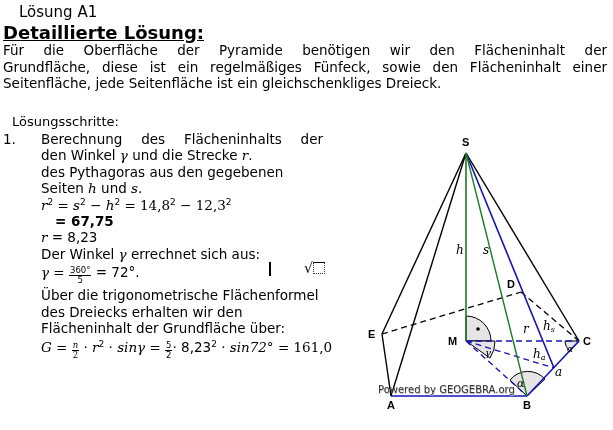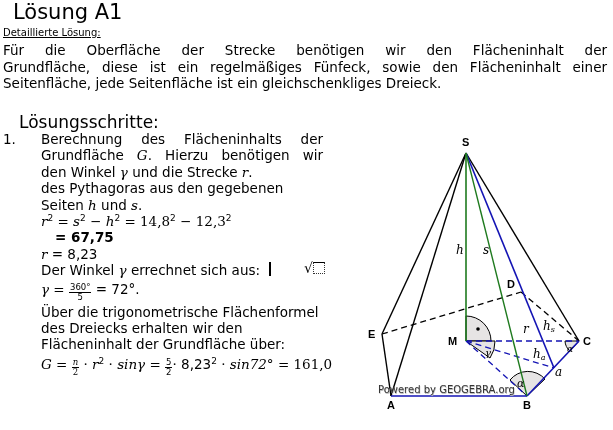--- a/index.html
+++ b/index.html
@@ -1,23 +1,23 @@
 <!DOCTYPE html>
 <html><head>
   <meta charset="utf-8">
   <style>
     html, body { margin: 0; padding: 0; background: #ffffff; }
     body { width: 613px; height: 430px; position: relative; overflow: hidden;
            font-family: "DejaVu Sans", sans-serif; color: #000; }
-    .title { position: absolute; left: 13px; top: 1px; font-size: 21px; line-height: 22px; }
-    .subtitle { position: absolute; left: 3px; top: 24px; font-size: 10px; text-decoration: underline; line-height: 17px; }
+    .title { position: absolute; left: 19px; top: 1px; font-size: 15px; line-height: 22px; }
+    .subtitle { position: absolute; left: 3px; top: 24px; font-size: 18px; text-decoration: underline; line-height: 17px; font-weight: bold; }
     .intro { position: absolute; left: 3px; top: 42px; width: 604px; font-size: 13.5px; line-height: 16.5px; text-align: justify; }
     .intro .ln { display: block; text-align: justify; text-align-last: justify; }
     .intro .ln.last { text-align-last: left; }
-    .steps-label { position: absolute; left: 19px; top: 114px; font-size: 17px; line-height: 16px; }
+    .steps-label { position: absolute; left: 12px; top: 114px; font-size: 13px; line-height: 16px; }
     .num { position: absolute; left: 3px; top: 131px; font-size: 13.5px; line-height: 16px; }
     .steps { position: absolute; left: 41px; top: 131px; width: 300px; font-size: 13.5px; line-height: 16.4px; }
     .steps .ln { display: block; white-space: nowrap; }
     .steps .just { text-align: justify; text-align-last: justify; width: 282px; }
     .m { font-family: "DejaVu Serif", serif; font-style: italic; }
     .ms { font-family: "DejaVu Serif", serif; }
     sup { font-size: 9px; line-height: 0; vertical-align: 5px; }
     .frac { display: inline-block; vertical-align: -6px; text-align: center; font-size: 8.5px; line-height: 9px; font-family: "DejaVu Sans", sans-serif; }
     .frac span { display: block; }
     .frac .top { border-bottom: 1px solid #000; padding: 0 1px; }
@@ -29,31 +29,30 @@
     svg.diagram { position: absolute; left: 355px; top: 130px; }
     .powered { position: absolute; left: 378px; top: 384px; font-size: 10px; color: #333; text-shadow: 0.5px 0.5px 0 #bbb; }
   </style>
 </head>
 <body>
 
 <div class="title">Lösung A1</div>
 <div class="subtitle">Detaillierte Lösung:</div>
 
 <div class="intro">
-  <span class="ln">Für die Oberfläche der Strecke benötigen wir den Flächeninhalt der</span>
+  <span class="ln">Für die Oberfläche der Pyramide benötigen wir den Flächeninhalt der</span>
   <span class="ln">Grundfläche, diese ist ein regelmäßiges Fünfeck, sowie den Flächeninhalt einer</span>
   <span class="ln last">Seitenfläche, jede Seitenfläche ist ein gleichschenkliges Dreieck.</span>
 </div>
 
 <div class="steps-label">Lösungsschritte:</div>
 <div class="num">1.</div>
 
 <div class="steps">
   <span class="ln just">Berechnung des Flächeninhalts der</span>
-  <span class="ln just"><span>Grundfläche </span><span class="m">G</span><span>. Hierzu benötigen wir</span></span>
   <span class="ln"><span>den Winkel </span><span class="m">γ</span><span> und die Strecke </span><span class="m">r</span><span>.</span></span>
   <span class="ln">des Pythagoras aus den gegebenen</span>
   <span class="ln"><span>Seiten </span><span class="m">h</span><span> und </span><span class="m">s</span><span>.</span></span>
   <span class="ln"><span class="m">r</span><sup>2</sup><span class="ms"> = </span><span class="m">s</span><sup>2</sup><span class="ms"> − </span><span class="m">h</span><sup>2</sup><span class="ms"> = </span><span class="ms">14,8</span><sup>2</sup><span class="ms"> − </span><span class="ms">12,3</span><sup>2</sup></span>
   <span class="ln indent">= 67,75</span>
   <span class="ln"><span class="m">r</span><span> = 8,23</span></span>
   <span class="ln"><span>Der Winkel </span><span class="m">γ</span><span> errechnet sich aus:</span></span>
   <span class="ln" style="margin-top:2px;margin-bottom:2px;"><span class="m">γ</span><span class="ms"> = </span><span class="frac"><span class="top">360°</span><span>5</span></span><span> = 72°.</span></span>
   <span class="ln">Über die trigonometrische Flächenformel</span>
   <span class="ln">des Dreiecks erhalten wir den</span>

